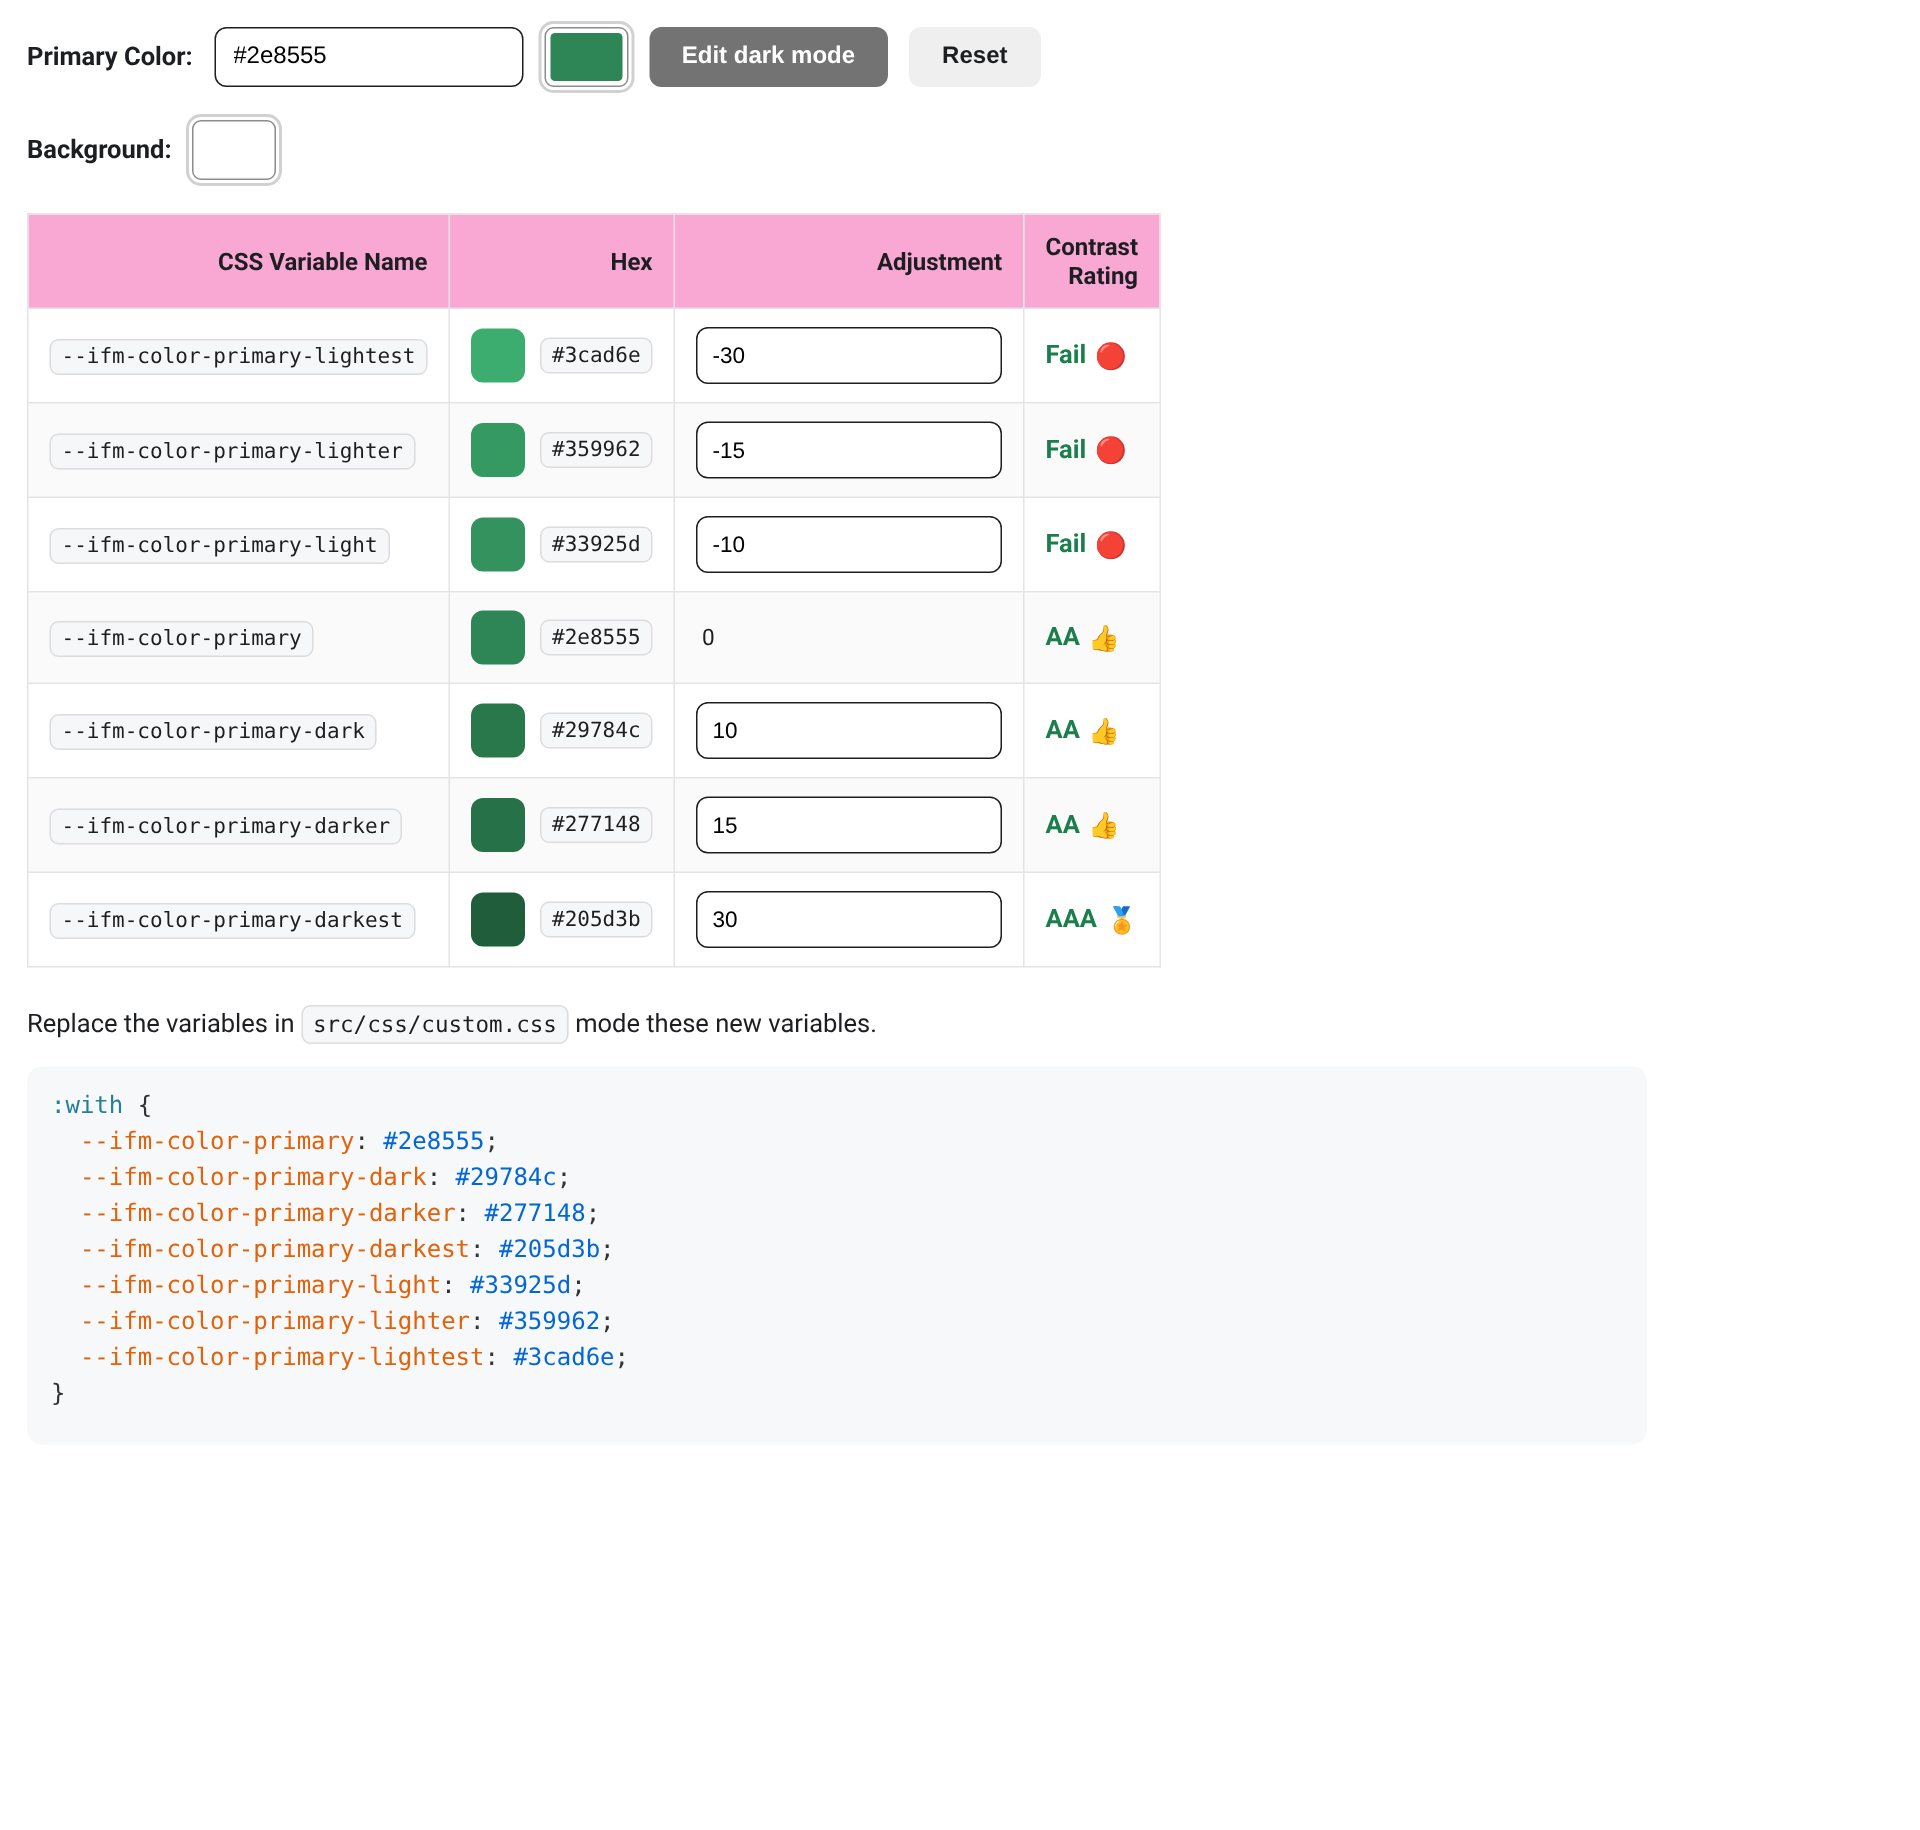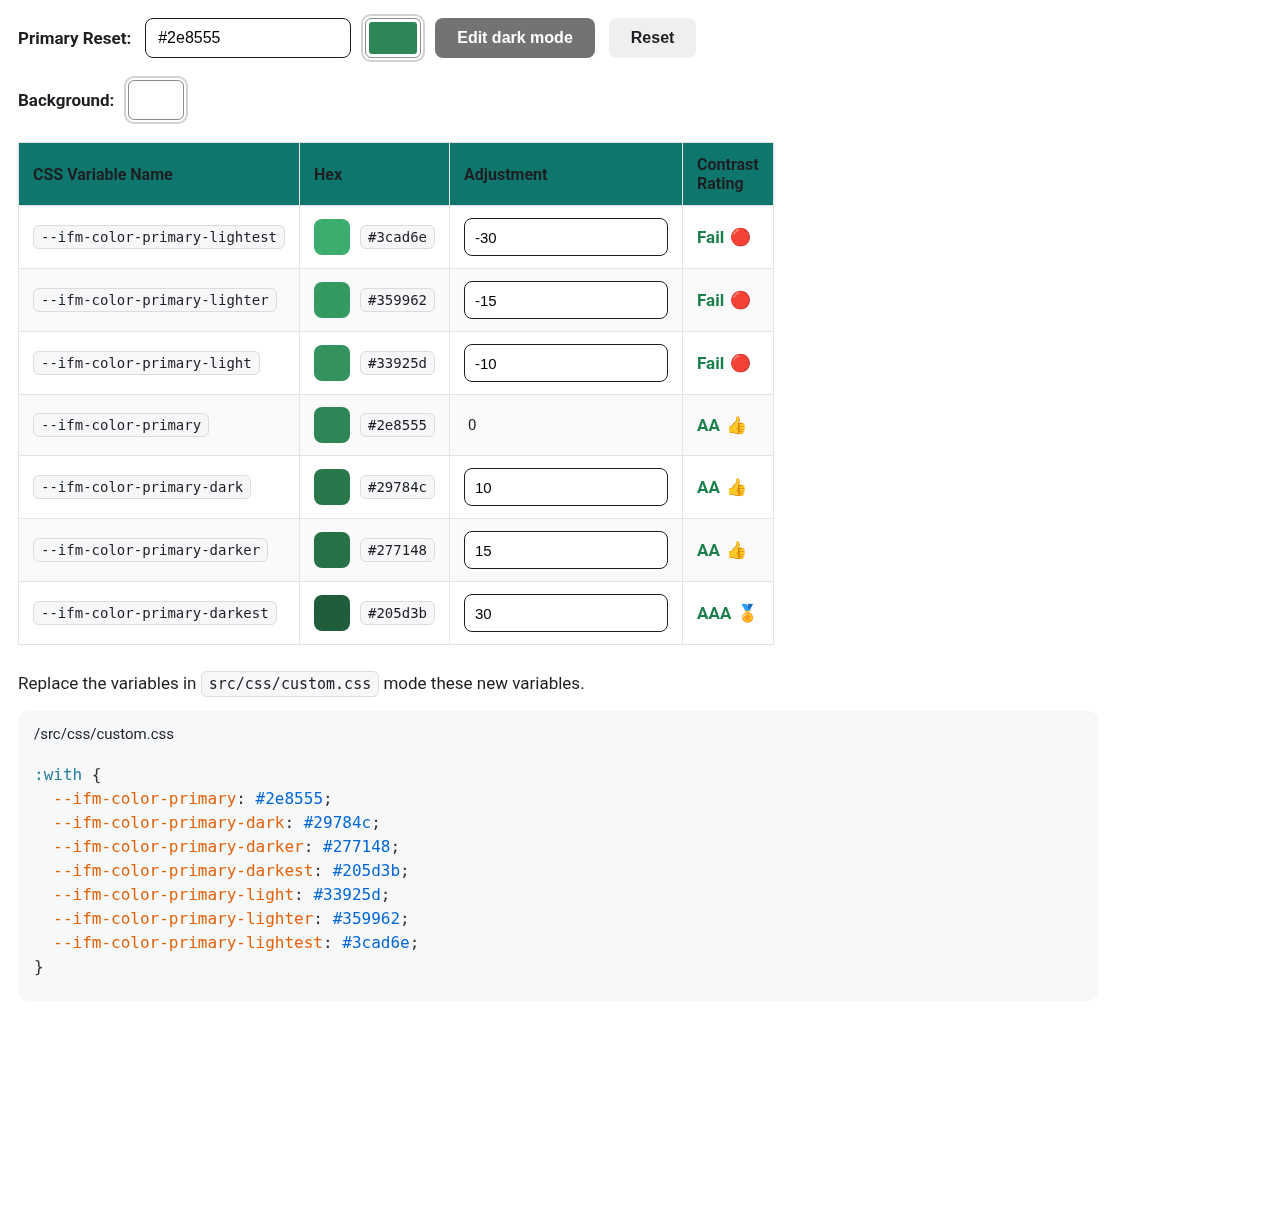--- a/index.html
+++ b/index.html
@@ -68,23 +68,23 @@
     border: 1px solid #e4e4e4;
     font-size: 15px;
   }
   table.color-table th, table.color-table td {
     border: 1px solid #e4e4e4;
     padding: 12px 14px;
     text-align: left;
     vertical-align: middle;
   }
   table.color-table th {
-    background: #0f766e;
+    background: #f9a8d4;
     font-weight: 700;
-    text-align: left;
+    text-align: right;
     font-size: 16px;
   }
   table.color-table th:nth-child(1){ width: 258px; }
   table.color-table th:nth-child(2){ width: 134px; }
   table.color-table th:nth-child(3){ width: 202px; }
   table.color-table th:nth-child(4){ width: 144px; }
   table.color-table tbody tr:nth-child(even) td { background: #fafafa; }
   .code-chip {
     font-family: ui-monospace, SFMono-Regular, Menlo, Consolas, monospace;
     font-size: 14px;
@@ -157,21 +157,21 @@
   .tok-sel  { color: #267f99; }
   .tok-brc  { color: #333; }
   .tok-prop { color: #e36209; }
   .tok-val  { color: #0366d6; }
   .tok-p    { color: #333; }
 </style>
 </head>
 <body>
 
 <div class="row">
-  <label>Primary Reset:</label>
+  <label>Primary Color:</label>
   <input class="text-input" value="#2e8555" style="">
   <span class="color-swatch-btn">
     <span class="inner" style="background:#2e8555"></span>
   </span>
   <button class="btn btn-primary">Edit dark mode</button>
   <button class="btn btn-secondary">Reset</button>
 </div>
 
 <div class="row">
   <label>Background:</label>
@@ -289,21 +289,20 @@
           </span></td>
       </tr>
     </tbody>
 </table>
 
 <p class="instr">
   <span>Replace the variables in </span><code class="code-chip">src/css/custom.css</code><span> mode these new variables.</span>
 </p>
 
 <div class="codeblock">
-  <div class="filename">/src/css/custom.css</div>
   <pre class="code" id="code-pre"><span class="tok-sel">:with</span> <span class="tok-brc">{</span>
   <span class="tok-prop">--ifm-color-primary</span><span class="tok-p">:</span> <span class="tok-val">#2e8555</span><span class="tok-p">;</span>
   <span class="tok-prop">--ifm-color-primary-dark</span><span class="tok-p">:</span> <span class="tok-val">#29784c</span><span class="tok-p">;</span>
   <span class="tok-prop">--ifm-color-primary-darker</span><span class="tok-p">:</span> <span class="tok-val">#277148</span><span class="tok-p">;</span>
   <span class="tok-prop">--ifm-color-primary-darkest</span><span class="tok-p">:</span> <span class="tok-val">#205d3b</span><span class="tok-p">;</span>
   <span class="tok-prop">--ifm-color-primary-light</span><span class="tok-p">:</span> <span class="tok-val">#33925d</span><span class="tok-p">;</span>
   <span class="tok-prop">--ifm-color-primary-lighter</span><span class="tok-p">:</span> <span class="tok-val">#359962</span><span class="tok-p">;</span>
   <span class="tok-prop">--ifm-color-primary-lightest</span><span class="tok-p">:</span> <span class="tok-val">#3cad6e</span><span class="tok-p">;</span>
 <span class="tok-brc">}</span></pre>
 </div>

